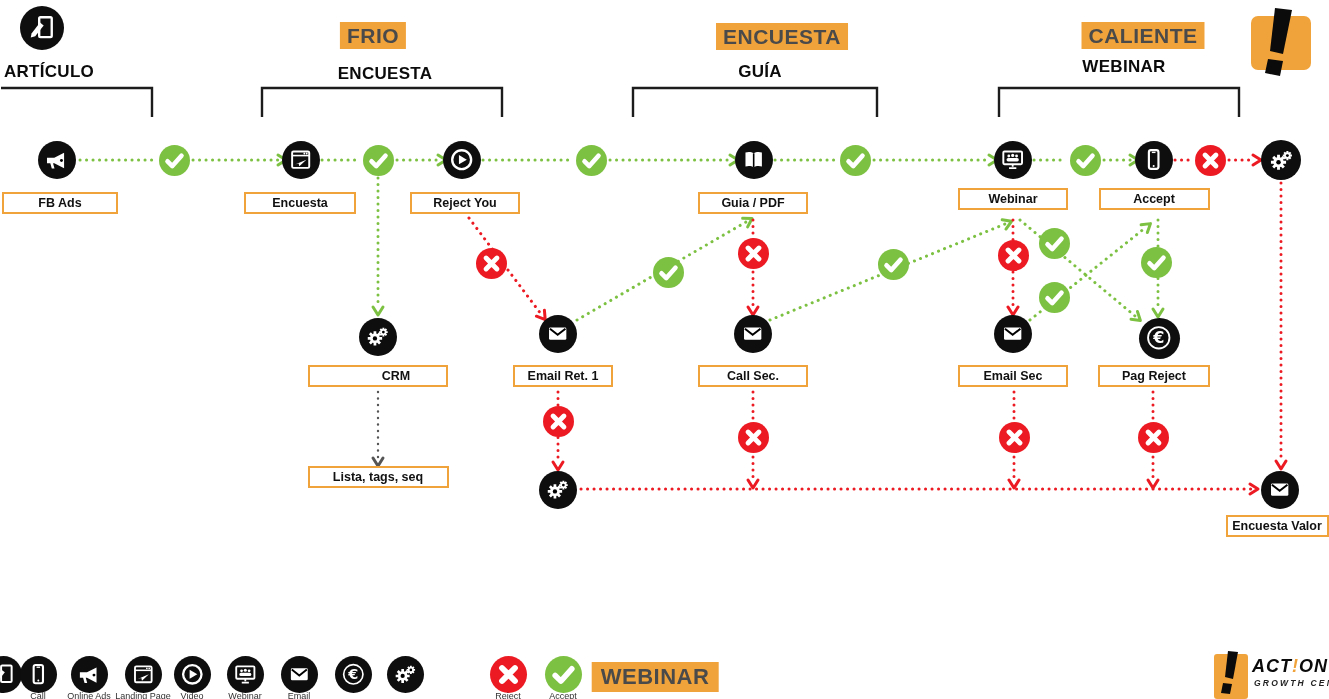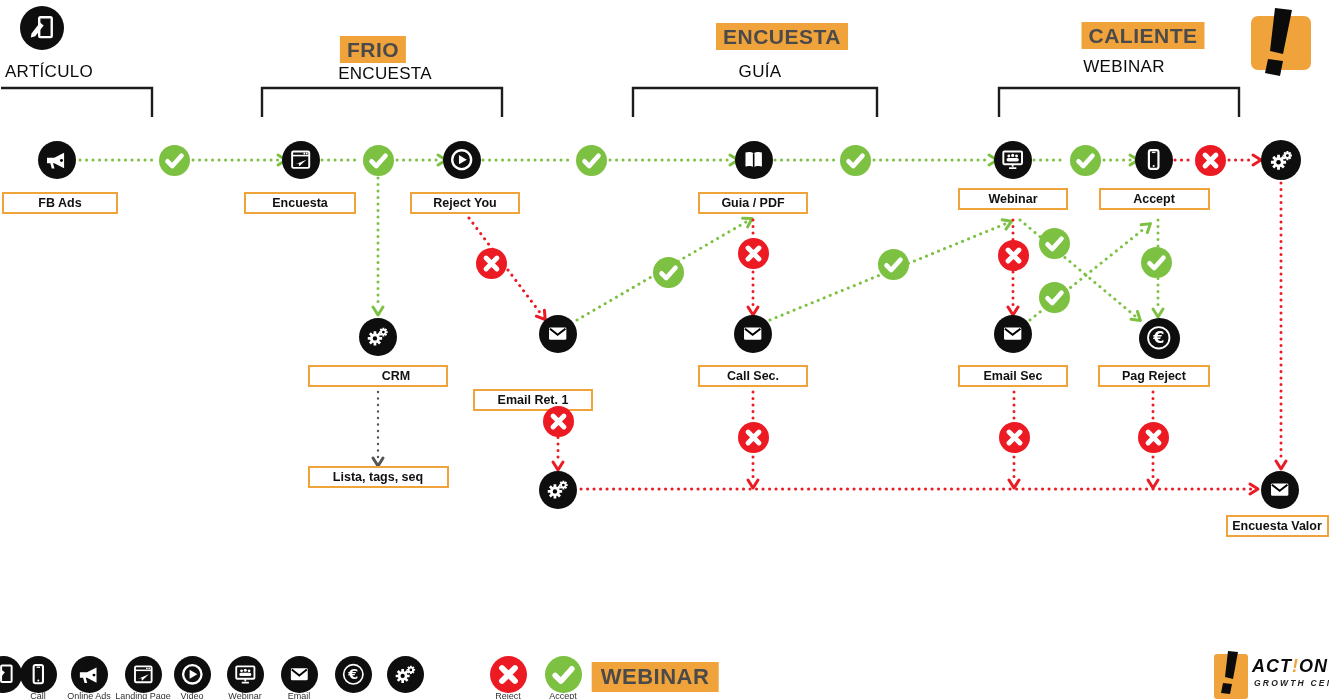--- a/index.html
+++ b/index.html
@@ -13,21 +13,21 @@
   .labelbox{position:absolute;height:22px;background:#fff;border:2px solid var(--orange);
         box-sizing:border-box;display:flex;align-items:center;justify-content:center;
         font-weight:bold;font-size:12.5px;color:#111;white-space:nowrap;}
   .badge{position:absolute;border-radius:50%;display:flex;align-items:center;justify-content:center;}
   .badge svg{width:100%;height:100%;display:block;}
   .badge.check{background:var(--green);}
   .badge.cross{background:var(--red);}
   .stage-tag{position:absolute;transform:translateX(-50%);background:var(--orange);
         color:#4a4a4a;font-weight:bold;font-size:21px;line-height:1;padding:3px 7px;
         letter-spacing:.5px;white-space:nowrap;}
-  .stage-label{position:absolute;transform:translateX(-50%);font-weight:normal;font-size:17px;
+  .stage-label{position:absolute;transform:translateX(-50%);font-weight:bold;font-size:17px;
         color:#0b0b0b;letter-spacing:.3px;white-space:nowrap;}
   .legend-label{position:absolute;transform:translateX(-50%);font-size:9px;color:#333;
         white-space:nowrap;}
   .trafico{position:absolute;transform:translateX(-50%);background:var(--orange);
         color:#4a4a4a;font-weight:bold;font-size:22px;line-height:1;padding:4px 9px;
         letter-spacing:.5px;}
   .logo-big{position:absolute;left:1251px;top:16px;width:60px;height:54px;
         background:var(--orange);border-radius:7px;}
   .logo-big svg,.logo-small svg{position:absolute;overflow:visible;}
   .logo-small{position:absolute;left:1214px;top:654px;width:34px;height:45px;
@@ -266,21 +266,21 @@
         </svg>
       </span>
     </div>
     <div class="labelbox" style="left: 2px; top: 192px; width: 116px;">FB Ads</div>
     <div class="labelbox" style="left: 244px; top: 192px; width: 112px;">Encuesta</div>
     <div class="labelbox" style="left: 410px; top: 192px; width: 110px;">Reject You</div>
     <div class="labelbox" style="left: 698px; top: 192px; width: 110px;">Guia / PDF</div>
     <div class="labelbox" style="left: 958px; top: 188px; width: 110px;">Webinar</div>
     <div class="labelbox" style="left: 1098.5px; top: 188px; width: 111px;">Accept</div>
     <div class="labelbox" style="left: 308px; top: 365px; width: 140px; padding-left: 36px;">CRM</div>
-    <div class="labelbox" style="left: 473px; top: 365px; width: 120px; margin-top: 24px;">Email Ret. 1</div>
+    <div class="labelbox" style="left: 513px; top: 365px; width: 100px;">Email Ret. 1</div>
     <div class="labelbox" style="left: 698px; top: 365px; width: 110px;">Call Sec.</div>
     <div class="labelbox" style="left: 958px; top: 365px; width: 110px;">Email Sec</div>
     <div class="labelbox" style="left: 1098px; top: 365px; width: 112px;">Pag Reject</div>
     <div class="labelbox" style="left: 307.5px; top: 466px; width: 141px;">Lista, tags, seq</div>
     <div class="labelbox" style="left: 1225.5px; top: 515px; width: 103px;">Encuesta Valor</div>
     <div class="badge check" style="left: 158.5px; top: 144.5px; width: 31px; height: 31px;">
       <svg viewBox="0 0 24 24">
         <path d="M6.6 12.6 l3.7 3.7 7.1 -8" fill="none" stroke="#fff" stroke-width="3.6" stroke-linecap="round" stroke-linejoin="round"></path>
       </svg>
     </div>
@@ -363,21 +363,21 @@
       <svg viewBox="0 0 24 24">
         <path d="M7.8 7.8 l8.4 8.4 M16.2 7.8 l-8.4 8.4" stroke="#fff" stroke-width="3.8" stroke-linecap="round"></path>
       </svg>
     </div>
     <div class="badge cross" style="left: 1137.5px; top: 421.5px; width: 31px; height: 31px;">
       <svg viewBox="0 0 24 24">
         <path d="M7.8 7.8 l8.4 8.4 M16.2 7.8 l-8.4 8.4" stroke="#fff" stroke-width="3.8" stroke-linecap="round"></path>
       </svg>
     </div>
     <div class="stage-label" style="left: 49px; top: 62px;">ARTÍCULO</div>
-    <div class="stage-tag" style="left: 373px; top: 36px;">FRIO</div>
+    <div class="stage-tag" style="left: 373px; top: 22px;">FRIO</div>
     <div class="stage-label" style="left: 385px; top: 64px;">ENCUESTA</div>
     <div class="stage-tag" style="left: 782px; top: 23px;">ENCUESTA</div>
     <div class="stage-label" style="left: 760px; top: 62px;">GUÍA</div>
     <div class="stage-tag" style="left: 1143px; top: 22px;">CALIENTE</div>
     <div class="stage-label" style="left: 1124px; top: 57px;">WEBINAR</div>
     <div class="node" style="left: -15.5px; top: 655.5px; width: 37px; height: 37px;">
       <span class="nicon">
         <svg viewBox="0 0 24 24">
           <rect x="10" y="4" width="9.5" height="15" rx="1" fill="none" stroke="#fff" stroke-width="1.8"></rect>
           <path d="M4.2 16.2 L10.6 8 L13.4 10.2 L7 18.4 L3.6 19.3 Z" fill="#fff"></path>

